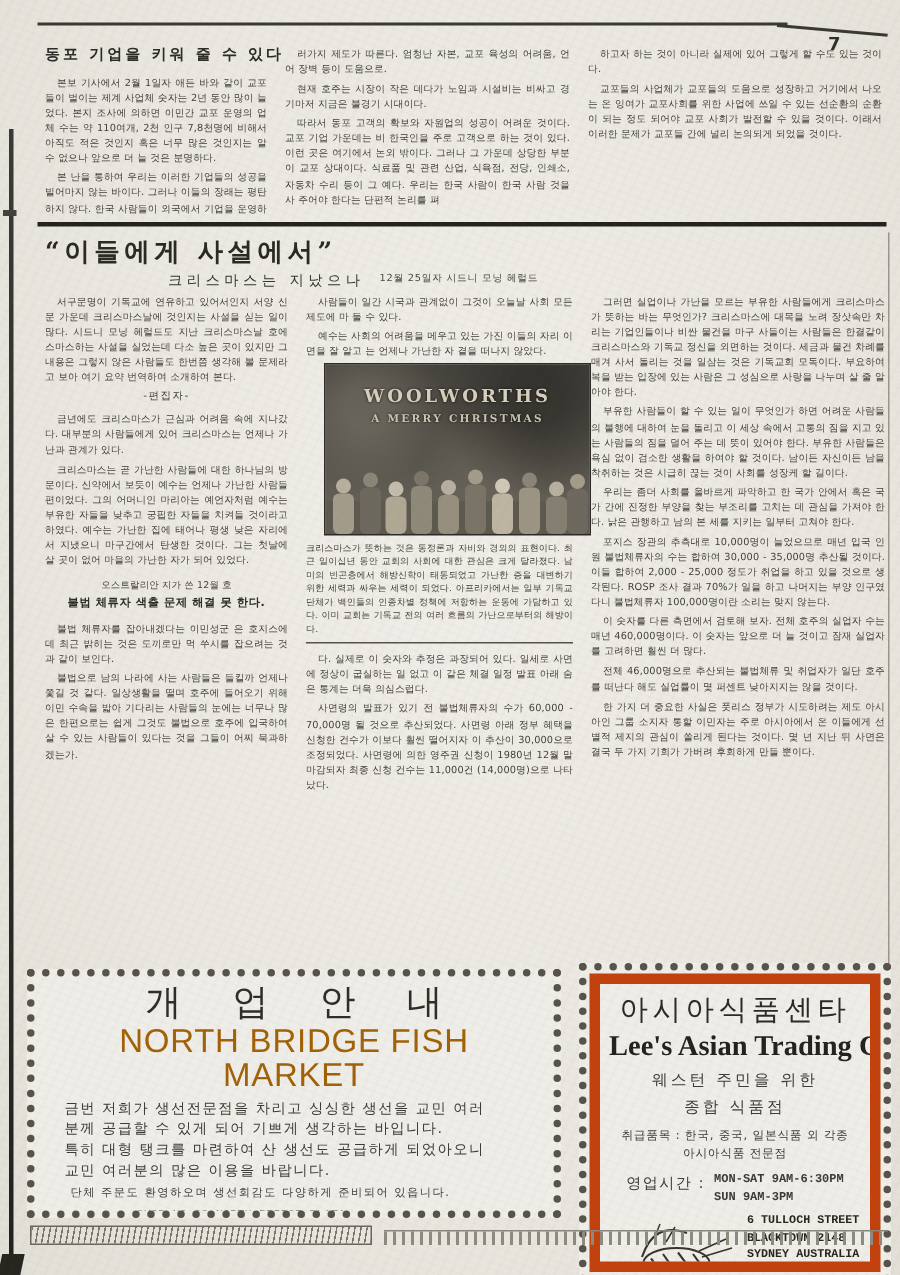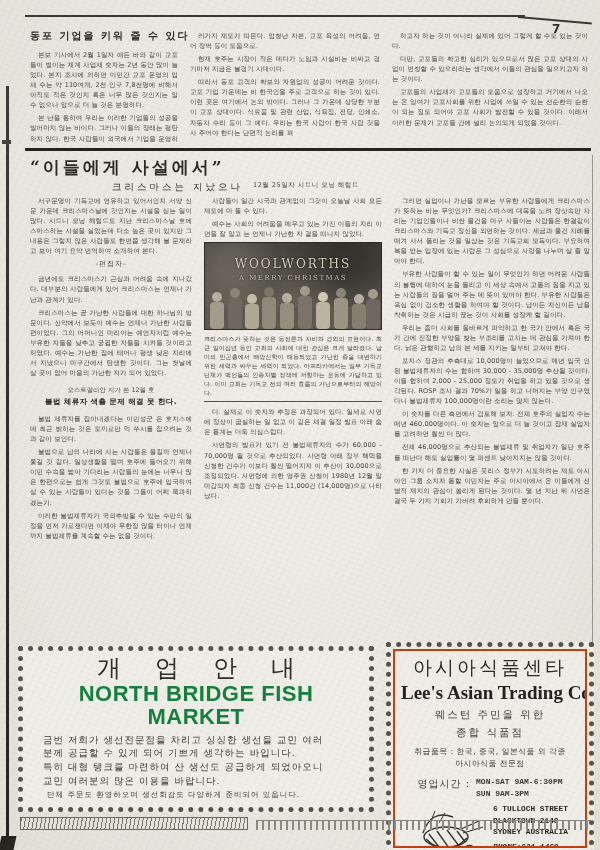--- a/index.html
+++ b/index.html
@@ -43,47 +43,48 @@
   .body-cols { left:30px; top:196px; width:560px; height:462px; display:flex; gap:12px; overflow:hidden; }
   .colA { width:162px; }
   .colB { width:178px; }
   .colC { width:196px; }
   .editor-mark { text-align:center; font-size:7px; margin:3px 0 5px 0; letter-spacing:1px; }
   .kicker { text-align:center; font-size:6.3px; margin:8px 0 2px 0; color:#46443d; }
   .sub-headline { text-align:center; font-size:7.5px; font-weight:bold; white-space:nowrap; letter-spacing:.4px; margin:0 0 7px 0; color:#2c2b26; }
   .colB-rule { height:1px; background:#55524a; margin:4px 0 5px 0; }
   
   .photo {
-    position:relative; width:100%; height:88px; margin:3px 0 4px 0;
+    position:relative; width:100%; height:115px; margin:3px 0 4px 12px;
     border:1px solid #2b2a26; box-sizing:border-box; overflow:hidden;
     background:
       radial-gradient(circle at 15% 25%, rgba(150,142,128,.35) 0 8%, transparent 30%),
       radial-gradient(circle at 80% 20%, rgba(40,38,34,.6) 0 10%, transparent 40%),
       radial-gradient(circle at 60% 60%, rgba(120,112,100,.3) 0 10%, transparent 35%),
       linear-gradient(#45433d, #57544c 55%, #6b675d);
+    font-weight: bold;
   }
   .photo-sign { position:absolute; top:14px; left:0; right:0; text-align:center; }
   .sign1 { font-family:"DejaVu Serif", serif; font-size:12px; letter-spacing:2px; color:#d6cfbc; text-shadow:0 0 2px rgba(0,0,0,.8); }
   .sign2 { font-family:"DejaVu Serif", serif; font-size:7px; letter-spacing:1.5px; color:#cbc4b0; margin-top:3px; text-shadow:0 0 2px rgba(0,0,0,.8); }
   .crowd { position:absolute; left:0; bottom:0; width:100%; height:52px; }
   .photo-caption { font-size:6px; line-height:1.5; text-align:justify; color:#43413a; }
   
   .ad-fish {
     left:18px; top:646px; width:356px; height:166px; box-sizing:border-box;
     border:5px dotted #56534b; background:#efede7; padding:4px 10px 2px 10px; text-align:center; overflow:hidden;
   }
   .fish-title-kr { font-size:24px; letter-spacing:34px; text-indent:34px; white-space:nowrap; color:#2e2d28; line-height:1.1; }
-  .fish-title-en { font-size:22px; font-weight:700; font-family:"Liberation Sans", sans-serif; letter-spacing:.5px; color:#15803d; line-height:1.05; margin-top:1px; }
+  .fish-title-en { font-size:22px; font-weight:400; font-family:"Liberation Sans", sans-serif; letter-spacing:.5px; color:#a16207; line-height:1.05; margin-top:1px; }
   .fish-body { margin-top:4px; text-align:left; }
   .fish-body .para { font-size:9.5px; line-height:1.45; margin:0; text-indent:10px; letter-spacing:1px; }
   .fish-note { font-size:7.5px; letter-spacing:1px; margin-top:2px; text-align:left; text-indent:14px; }
   .fish-addr { display:flex; text-align:left; font-family:"Liberation Mono", monospace; font-size:8px; margin-top:5px; line-height:1.4; }
   .fish-addr-label { width:58px; font-family:"DejaVu Sans", sans-serif; letter-spacing:4px; }
   .ad-asian-outer { left:386px; top:642px; width:208px; height:213px; box-sizing:border-box; border:5px dotted #56534b; padding:2px; background:#efede7; }
-  .ad-asian { border:2px solid #c2410c; height:100%; box-sizing:border-box; padding:4px 6px; text-align:center; overflow:hidden; }
+  .ad-asian { border:7px solid #c2410c; height:100%; box-sizing:border-box; padding:4px 6px; text-align:center; overflow:hidden; }
   .asian-title-kr { font-size:19px; letter-spacing:3px; color:#2b2a25; white-space:nowrap; }
   .asian-title-en { font-family:"Liberation Serif", serif; font-weight:bold; font-size:19px; color:#232220; margin-top:1px; white-space:nowrap; }
   .asian-tag { font-size:10.5px; letter-spacing:2px; margin-top:4px; }
   .asian-items { font-size:7.8px; margin-top:6px; line-height:1.6; letter-spacing:.5px; }
   .asian-hours { display:flex; justify-content:center; gap:6px; margin-top:5px; text-align:left; }
   .asian-hours-label { font-size:10px; letter-spacing:1px; padding-top:1px; }
   .asian-hours-val { font-family:"Liberation Mono", monospace; font-size:8px; font-weight:bold; line-height:1.5; }
   .asian-hours-val .l2 { text-align:left; }
   .asian-bottom { display:flex; margin-top:3px; align-items:flex-end; }
   .basket { width:92px; height:62px; flex:none; }
@@ -116,21 +117,20 @@
           <p class="para">본 난을 통하여 우리는 이러한 기업들의 성공을 빌어마지 않는 바이다. 그러나 이들의 장래는 평탄하지 않다. 한국 사람들이 외국에서 기업을 운영하는 데는 여</p>
         </div>
     </div>
     <div class="top-col2 col-small">
         <p class="para">러가지 제도가 따른다. 엄청난 자본, 교포 육성의 어려움, 언어 장벽 등이 도움으로.</p>
         <p class="para">현재 호주는 시장이 작은 데다가 노임과 시설비는 비싸고 경기마저 지금은 불경기 시대이다.</p>
         <p class="para">따라서 동포 고객의 확보와 자원업의 성공이 어려운 것이다. 교포 기업 가운데는 비 한국인을 주로 고객으로 하는 것이 있다. 이런 곳은 여기에서 논외 밖이다. 그러나 그 가운데 상당한 부분이 교포 상대이다. 식료품 및 관련 산업, 식육점, 전당, 인쇄소, 자동차 수리 등이 그 예다. 우리는 한국 사람이 한국 사람 것을 사 주어야 한다는 단편적 논리를 펴</p>
       </div>
     <div class="top-col3 col-small">
         <p class="para">하고자 하는 것이 아니라 실제에 있어 그렇게 할 수도 있는 것이다.</p>
-        <p class="para">다만, 교포들의 확고한 심리가 있으므로서 많은 교포 상대의 사업이 번창할 수 있으리라는 생각에서 이들의 관심을 일으키고자 하는 것이다.</p>
         <p class="para">교포들의 사업체가 교포들의 도움으로 성장하고 거기에서 나오는 온 잉여가 교포사회를 위한 사업에 쓰일 수 있는 선순환의 순환이 되는 정도 되어야 교포 사회가 발전할 수 있을 것이다. 이래서 이러한 문제가 교포들 간에 널리 논의되게 되었을 것이다.</p>
       </div>
   </div>
 
   <div class="abs heavy-rule"></div>
 
   <div class="abs ed-headline">“이들에게 사설에서”</div>
   <div class="abs ed-subrow">
     <span class="ed-subhead">크리스마스는 지났으나</span>
     <span class="ed-source">12월 25일자 시드니 모닝 헤럴드</span>
@@ -145,21 +145,20 @@
       <div class="editor-mark">-편집자-</div>
       <div>
           <p class="para">금년에도 크리스마스가 근심과 어려움 속에 지나갔다. 대부분의 사람들에게 있어 크리스마스는 언제나 가난과 관계가 있다.</p>
           <p class="para">크리스마스는 곧 가난한 사람들에 대한 하나님의 방문이다. 신약에서 보듯이 예수는 언제나 가난한 사람들 편이었다. 그의 어머니인 마리아는 예언자처럼 예수는 부유한 자들을 낮추고 궁핍한 자들을 치켜들 것이라고 하였다. 예수는 가난한 집에 태어나 평생 낮은 자리에서 지냈으니 마구간에서 탄생한 것이다. 그는 첫날에 살 곳이 없어 마을의 가난한 자가 되어 있었다.</p>
         </div>
       <div class="kicker">오스트랄리안 지가 쓴 12월 호</div>
       <div class="sub-headline">불법 체류자 색출 문제 해결 못 한다.</div>
       <div>
           <p class="para">불법 체류자를 잡아내겠다는 이민성군 은 호지스에 데 최근 밝히는 것은 도끼로만 먹 쑤시를 잡으려는 것과 같이 보인다.</p>
           <p class="para">불법으로 남의 나라에 사는 사람들은 들킬까 언제나 쫓길 것 같다. 일상생활을 떨며 호주에 들어오기 위해 이민 수속을 밟아 기다리는 사람들의 눈에는 너무나 많은 한편으로는 쉽게 그것도 불법으로 호주에 입국하여 살 수 있는 사람들이 있다는 것을 그들이 어찌 묵과하겠는가.</p>
-          <p class="para">이러한 불법체류자가 국외추방될 수 있는 수만의 일정을 먼저 가로챈다면 이제야 무한정 많을 터이나 언제까지 불법체류를 계속할 수는 없을 것이다.</p>
         </div>
     </div>
 
     <div class="colB col-small">
       <div>
           <p class="para">사람들이 일간 시국과 관계없이 그것이 오늘날 사회 모든 제도에 마 둘 수 있다.</p>
           <p class="para">예수는 사회의 어려움을 메우고 있는 가진 이들의 자리 이면을 잘 알고 는 언제나 가난한 자 곁을 떠나지 않았다.</p>
         </div>
       <div class="photo">
         <div class="photo-sign">

